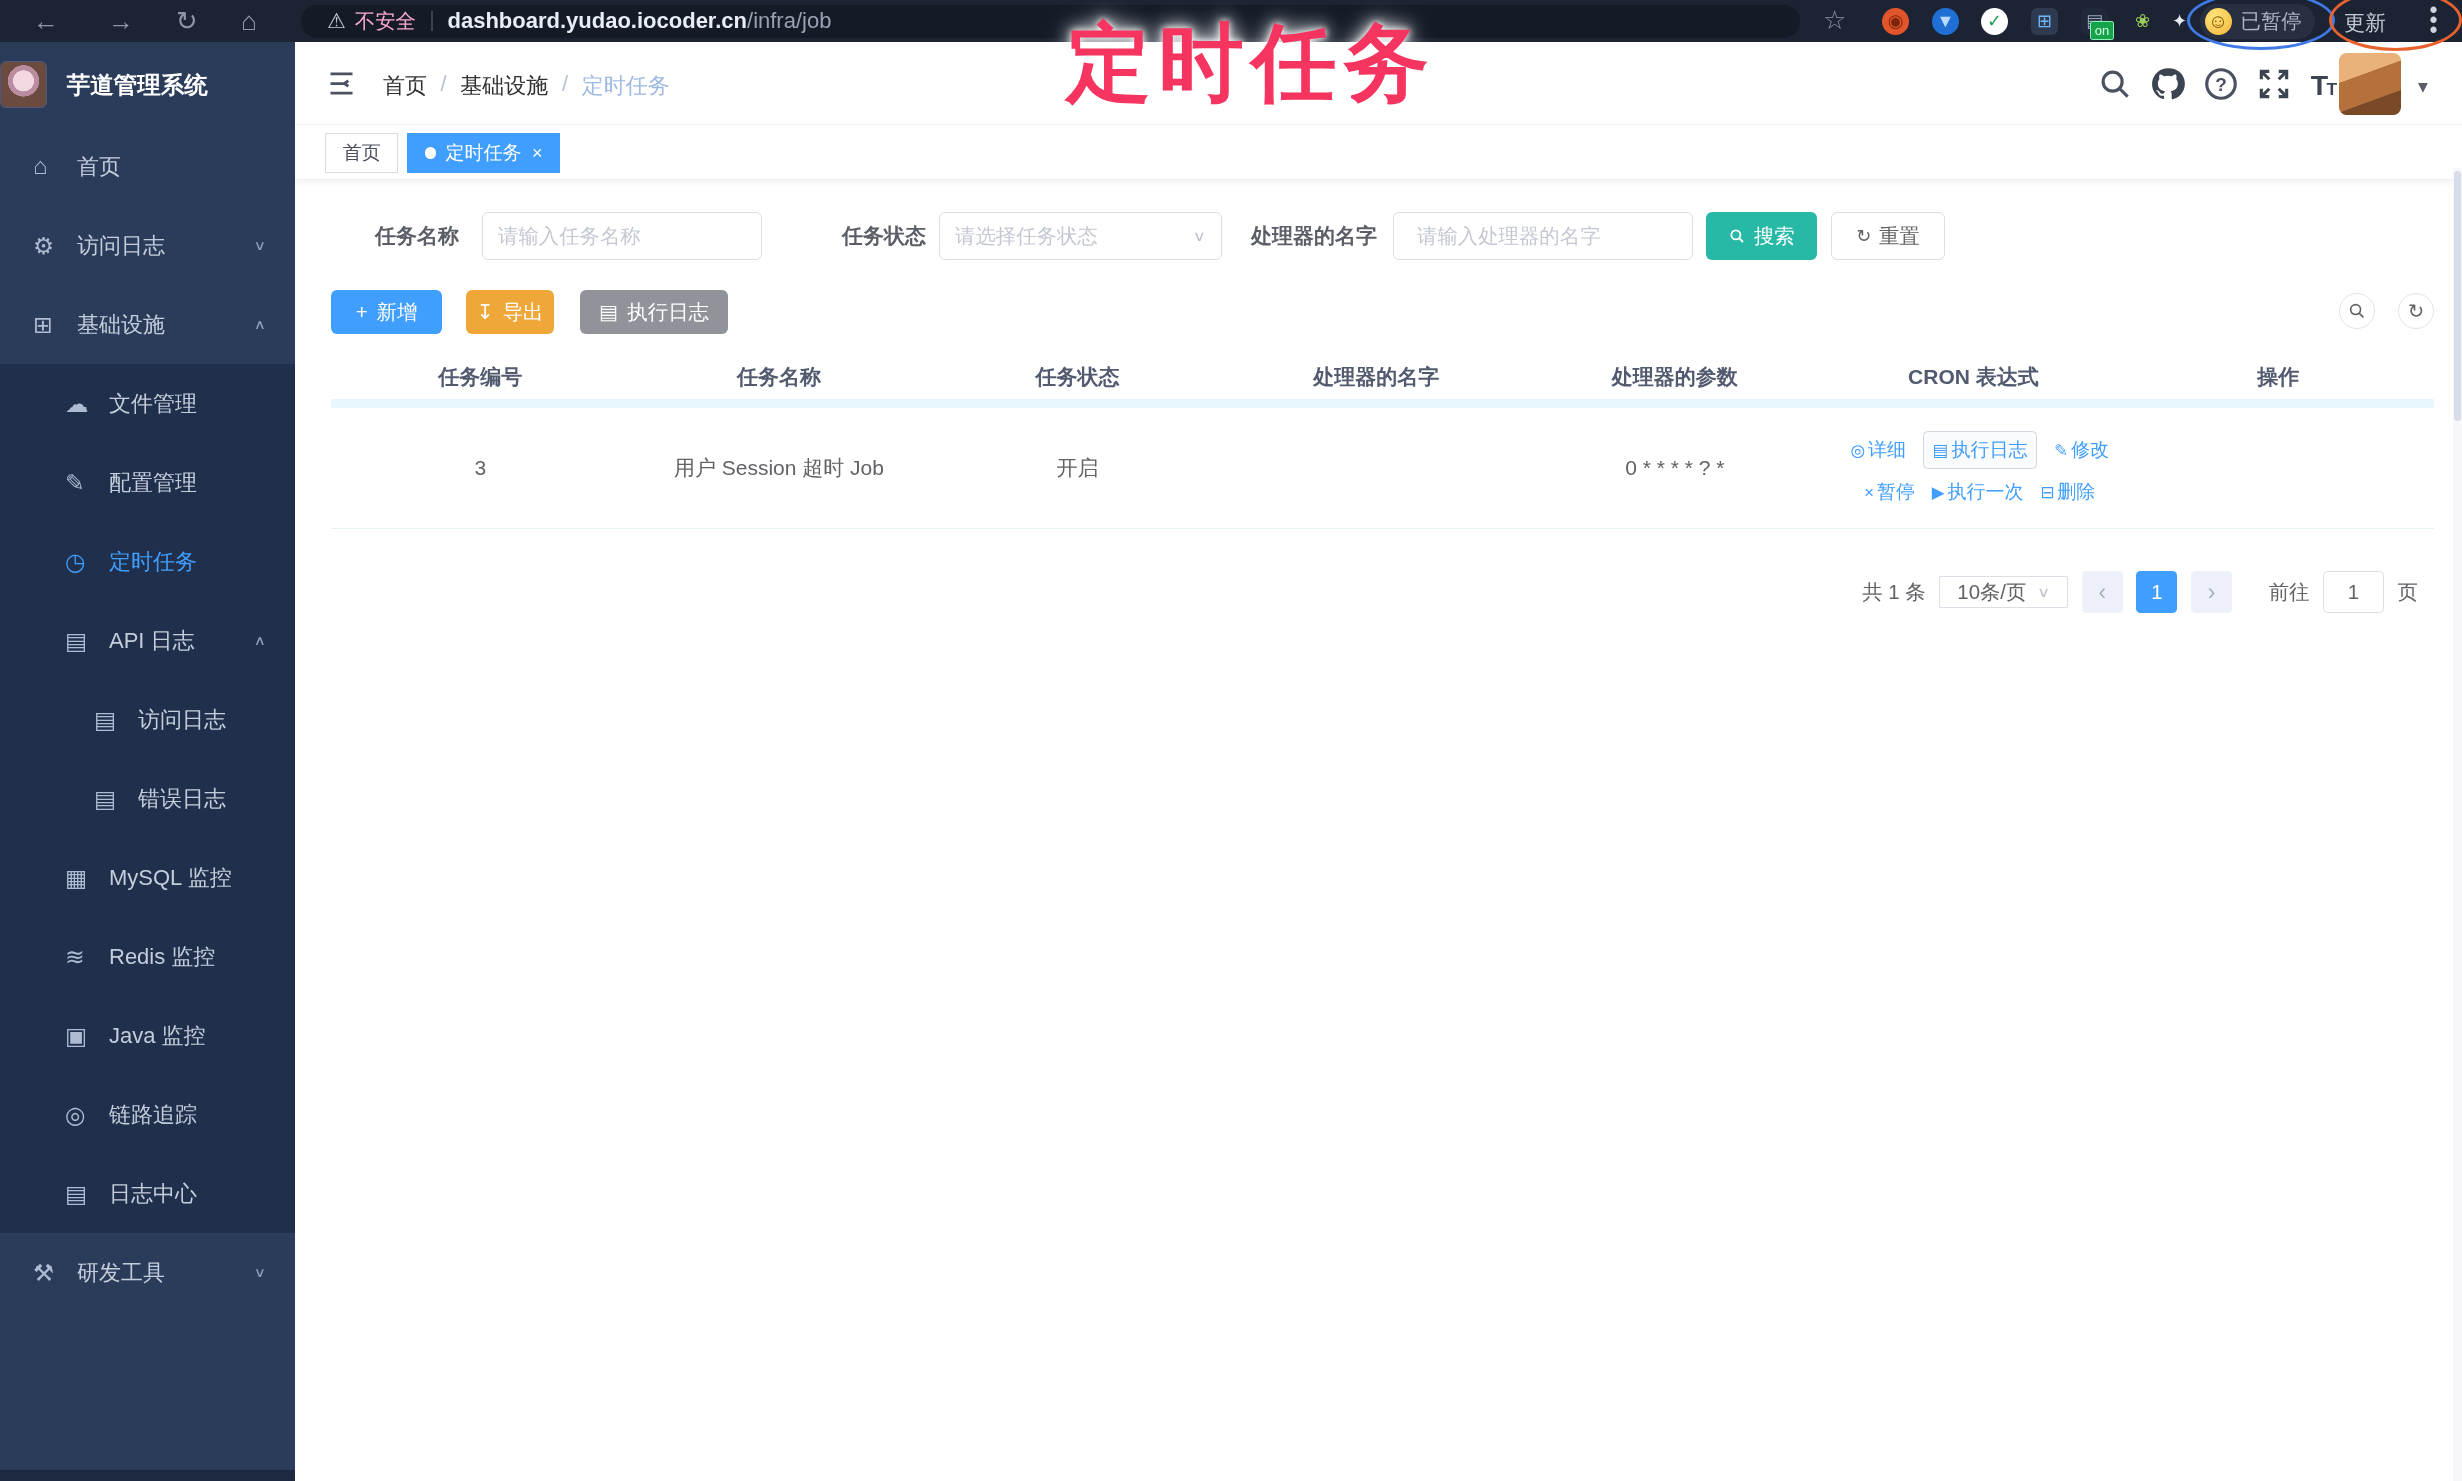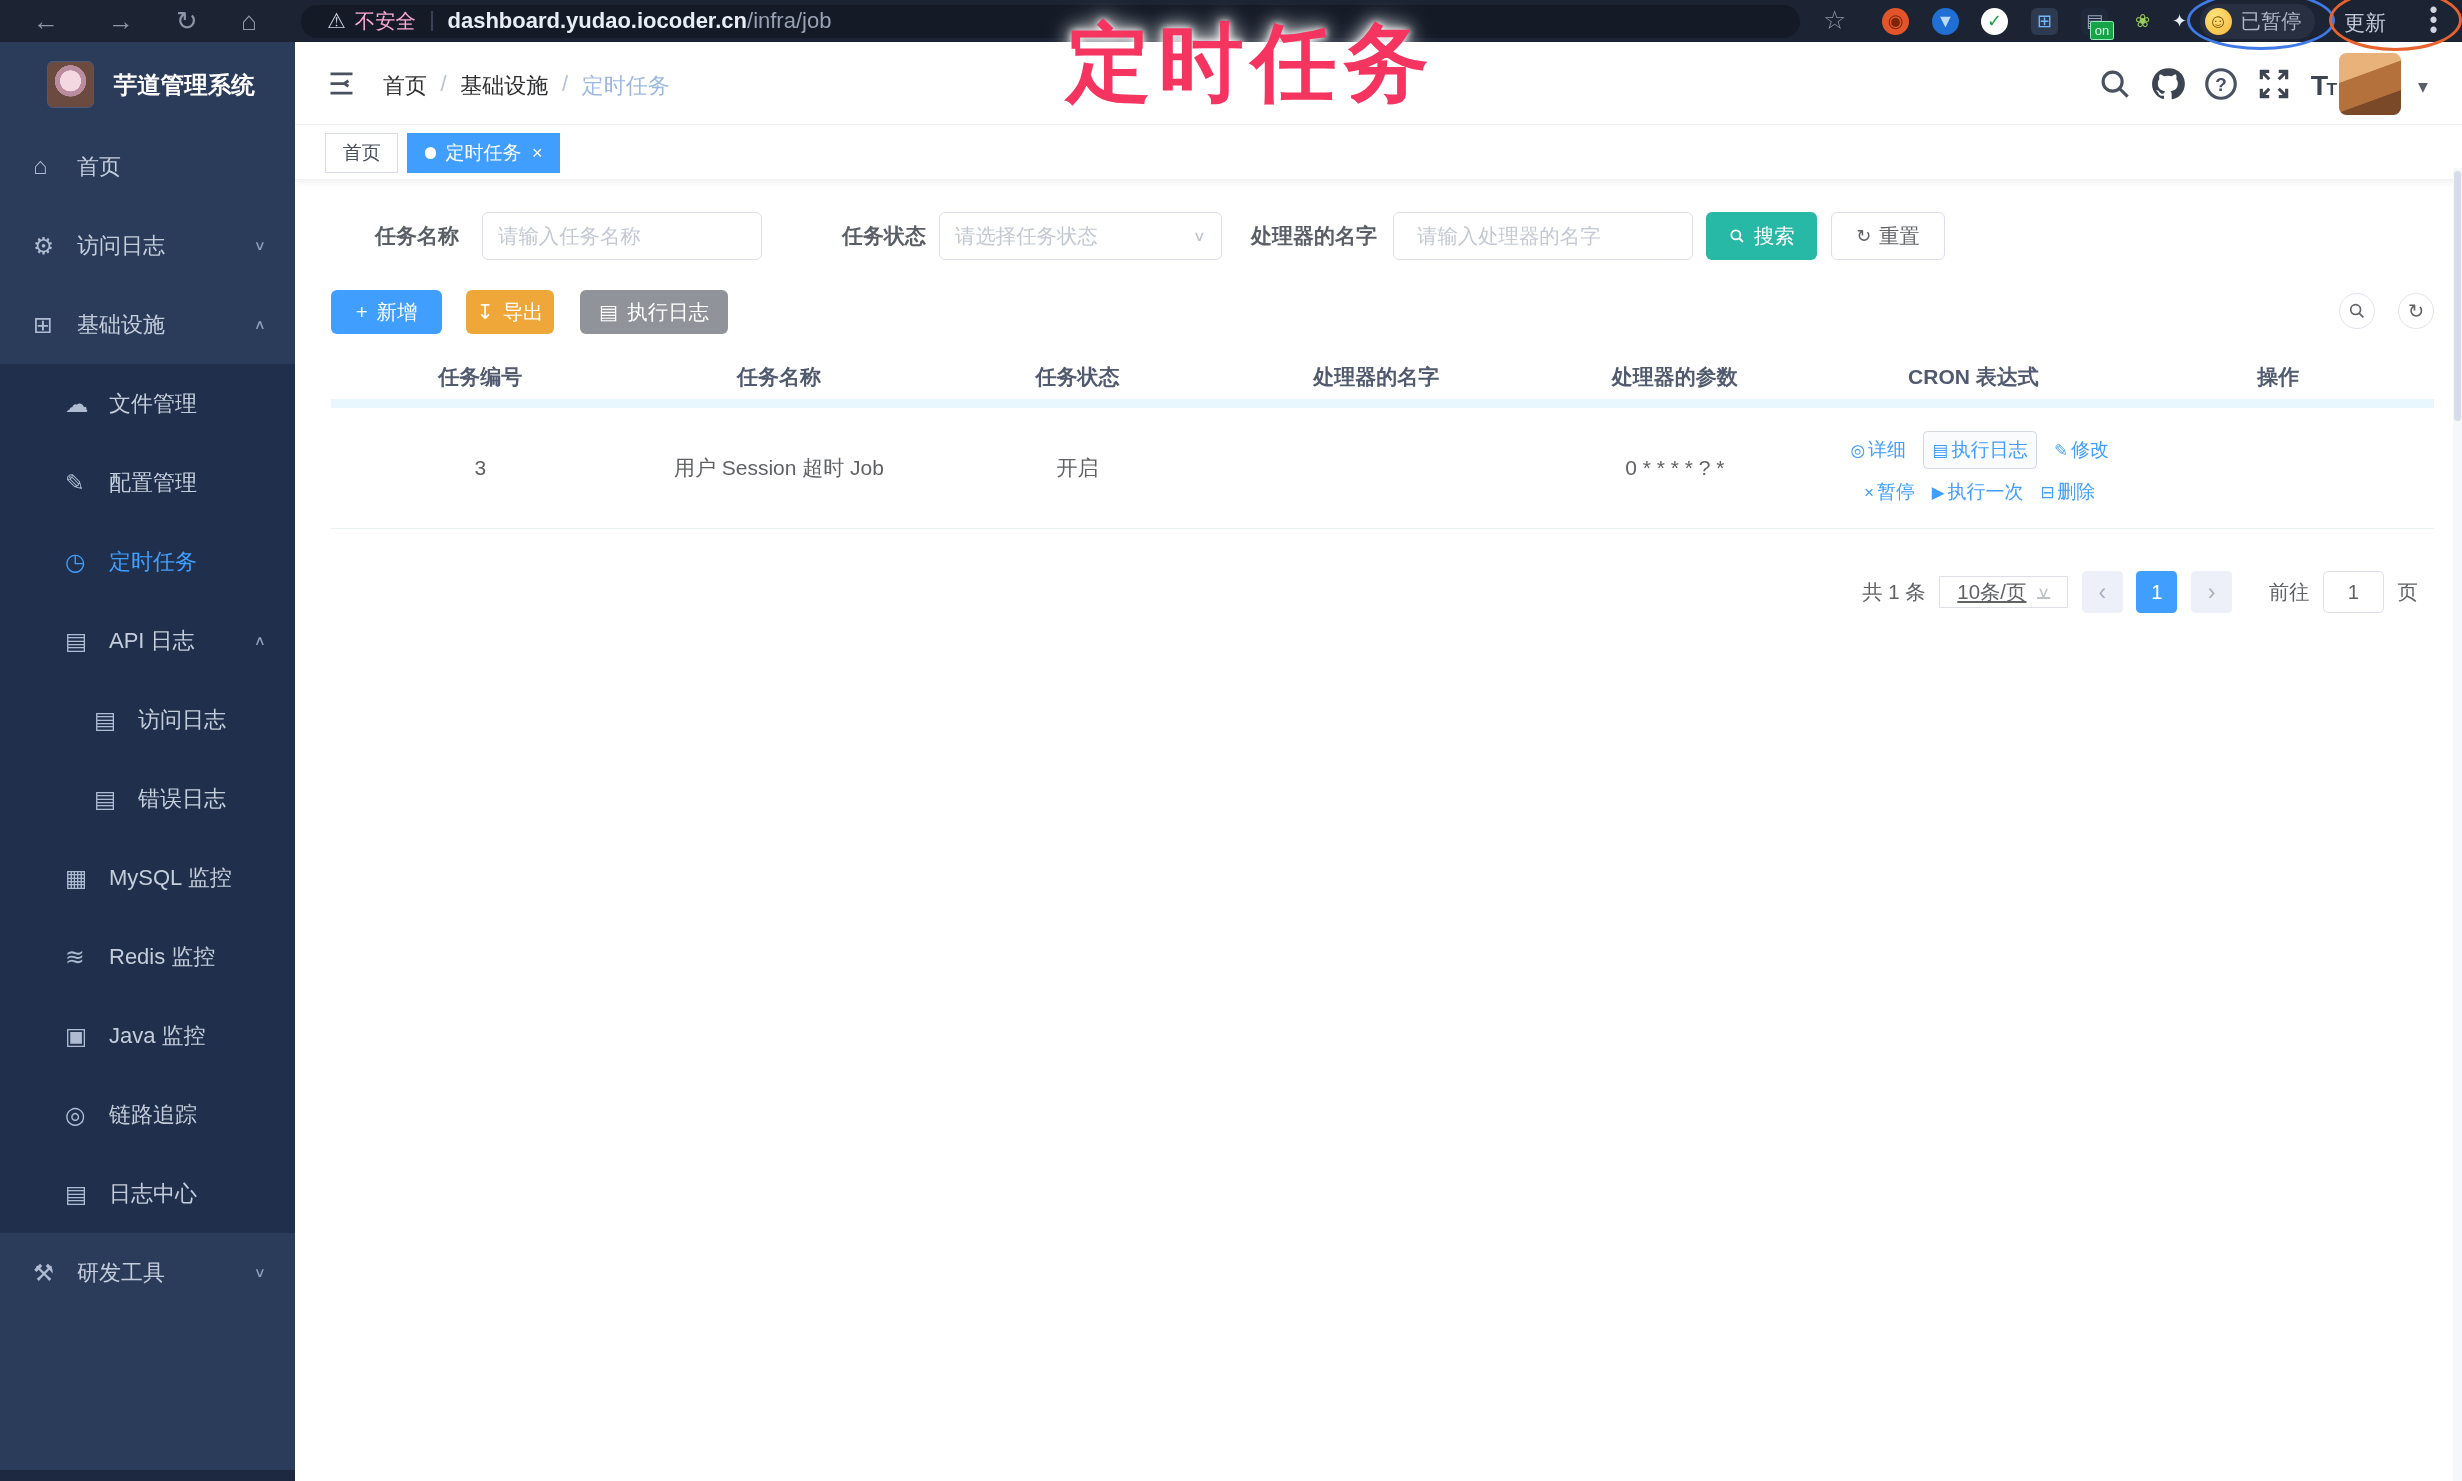--- a/index.html
+++ b/index.html
@@ -28,21 +28,21 @@
   .ellipse.blue { left:2187px; top:-9px; width:148px; height:59px; border:3px solid #3f7ae8; }
   .ellipse.orange { left:2329px; top:-10.6px; width:133px; height:62px; border:3px solid #e8622e; }
   .on-badge { position:absolute; left:2090px; top:21px; background:#16a34a; color:#d6ffe3; font-size:13px; padding:0.8px 3.8px; border:0.8px solid #8df0b4; border-radius:2.3px; }
 
   
   .big-annot { position:absolute; left:1066px; top:6px; z-index:60; font-size:85px; font-weight:bold; letter-spacing:7.6px; color:#f5345f;
                text-shadow:0 0 7.6px #fff, 0 0 16.7px rgba(255,255,255,.95), 0 0 27px rgba(255,255,255,.7); }
 
   
   .sidebar { position:absolute; top:42px; left:0; width:295px; height:1439px; background:#2b3b5a; z-index:2; }
-  .logo-row { height:85px; display:flex; align-items:center; padding-left:47px; }
+  .logo-row { height:85px; display:flex; align-items:center; }
   .logo-img { width:47px; height:47px; border-radius:6px; background:
       radial-gradient(circle at 50% 42%, #f3d8e2 0 30%, #b98ca0 31% 45%, #6b4a3f 46% 100%); border:0.8px solid #4a5a78; }
   .logo-title { color:#ffffff; font-size:23.5px; font-weight:bold; margin-left:19.7px; }
   .menu-item { height:79px; display:flex; align-items:center; color:#c4cddb; font-size:22px; cursor:pointer; }
   .menu-item.dark { background:#20304c; }
   .menu-item.active { color:#409eff; }
   .menu-item.active .mi-icon { color:#409eff; }
   .lvl1 { padding-left:33px; } .lvl2 { padding-left:65px; } .lvl3 { padding-left:94px; }
   .mi-icon { width:35px; font-size:23.5px; color:#aebbd2; }
   .mi-label { margin-left:9px; }
@@ -104,21 +104,21 @@
   .handler-text { display:inline-block; max-width:250px; word-break:break-all; line-height:1.6; }
   .actions { display:flex; flex-direction:column; gap:10.6px; align-items:center; }
   .act-line { display:flex; gap:16.7px; justify-content:center; align-items:center; }
   .act-link { color:#409eff; font-size:19px; cursor:pointer; white-space:nowrap; }
   .act-link .ai { font-size:16.7px; margin-right:3px; }
   .act-boxed { border:1.5px solid #d3d7e0; border-radius:4.5px; padding:5px 9px; background:#fafbfc; }
 
   
   .pagination { position:absolute; top:528px; right:44px; height:44px; display:flex; align-items:center; gap:13.6px; font-size:20.4px; color:#606266; }
   .pg-size { width:129px; height:32px; border:1.5px solid #dcdfe6; border-radius:1px; display:flex; align-items:center;
-             justify-content:center; gap:10.6px; color:#606266; cursor:pointer;text-decoration:underline; }
+             justify-content:center; gap:10.6px; color:#606266; cursor:pointer; }
   .pg-nav { width:41px; height:42px; background:#eef0f9; border-radius:4.5px; display:flex; align-items:center; justify-content:center;
             color:#a9aec0; font-size:23px; cursor:pointer; }
   .pg-page { width:41px; height:42px; background:#409eff; color:#fff; border-radius:4.5px; display:flex; align-items:center;
              justify-content:center; font-size:20.4px; cursor:pointer; }
   .pg-goto-input { width:61px; height:42px; border:1.5px solid #dcdfe6; border-radius:4.5px; text-align:center; font-size:20.4px;
                    color:#606266; outline:none; font-family:inherit; }
 
   .scroll-track { position:absolute; right:0; top:126px; width:9px; bottom:0; background:#f6f7fa; }
   .scroll-thumb { position:absolute; top:3px; right:0.8px; width:7.6px; height:250px; border-radius:3.8px; background:#d8dce8; }
 

